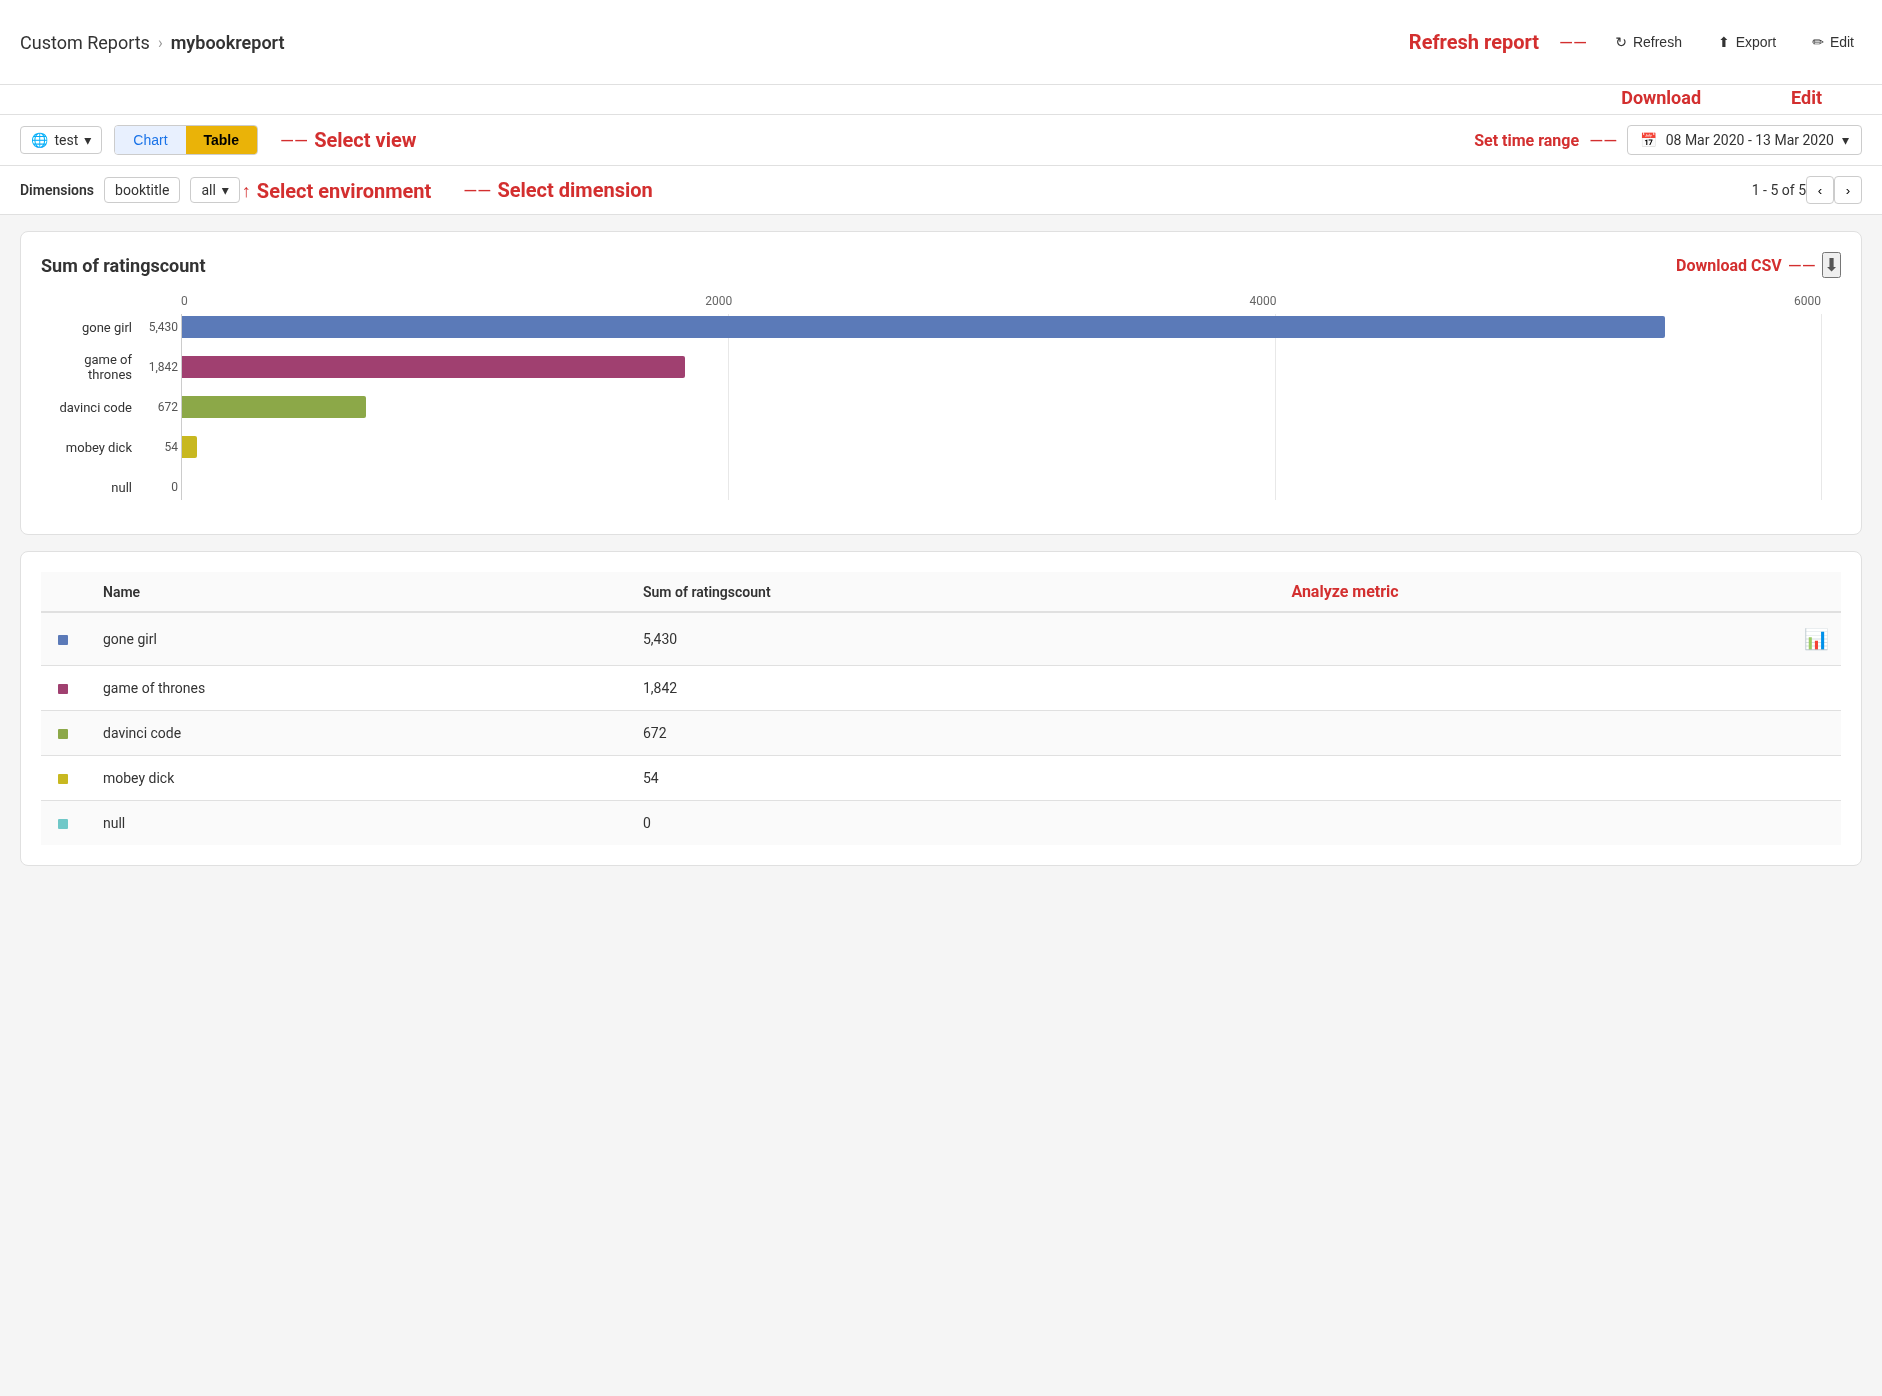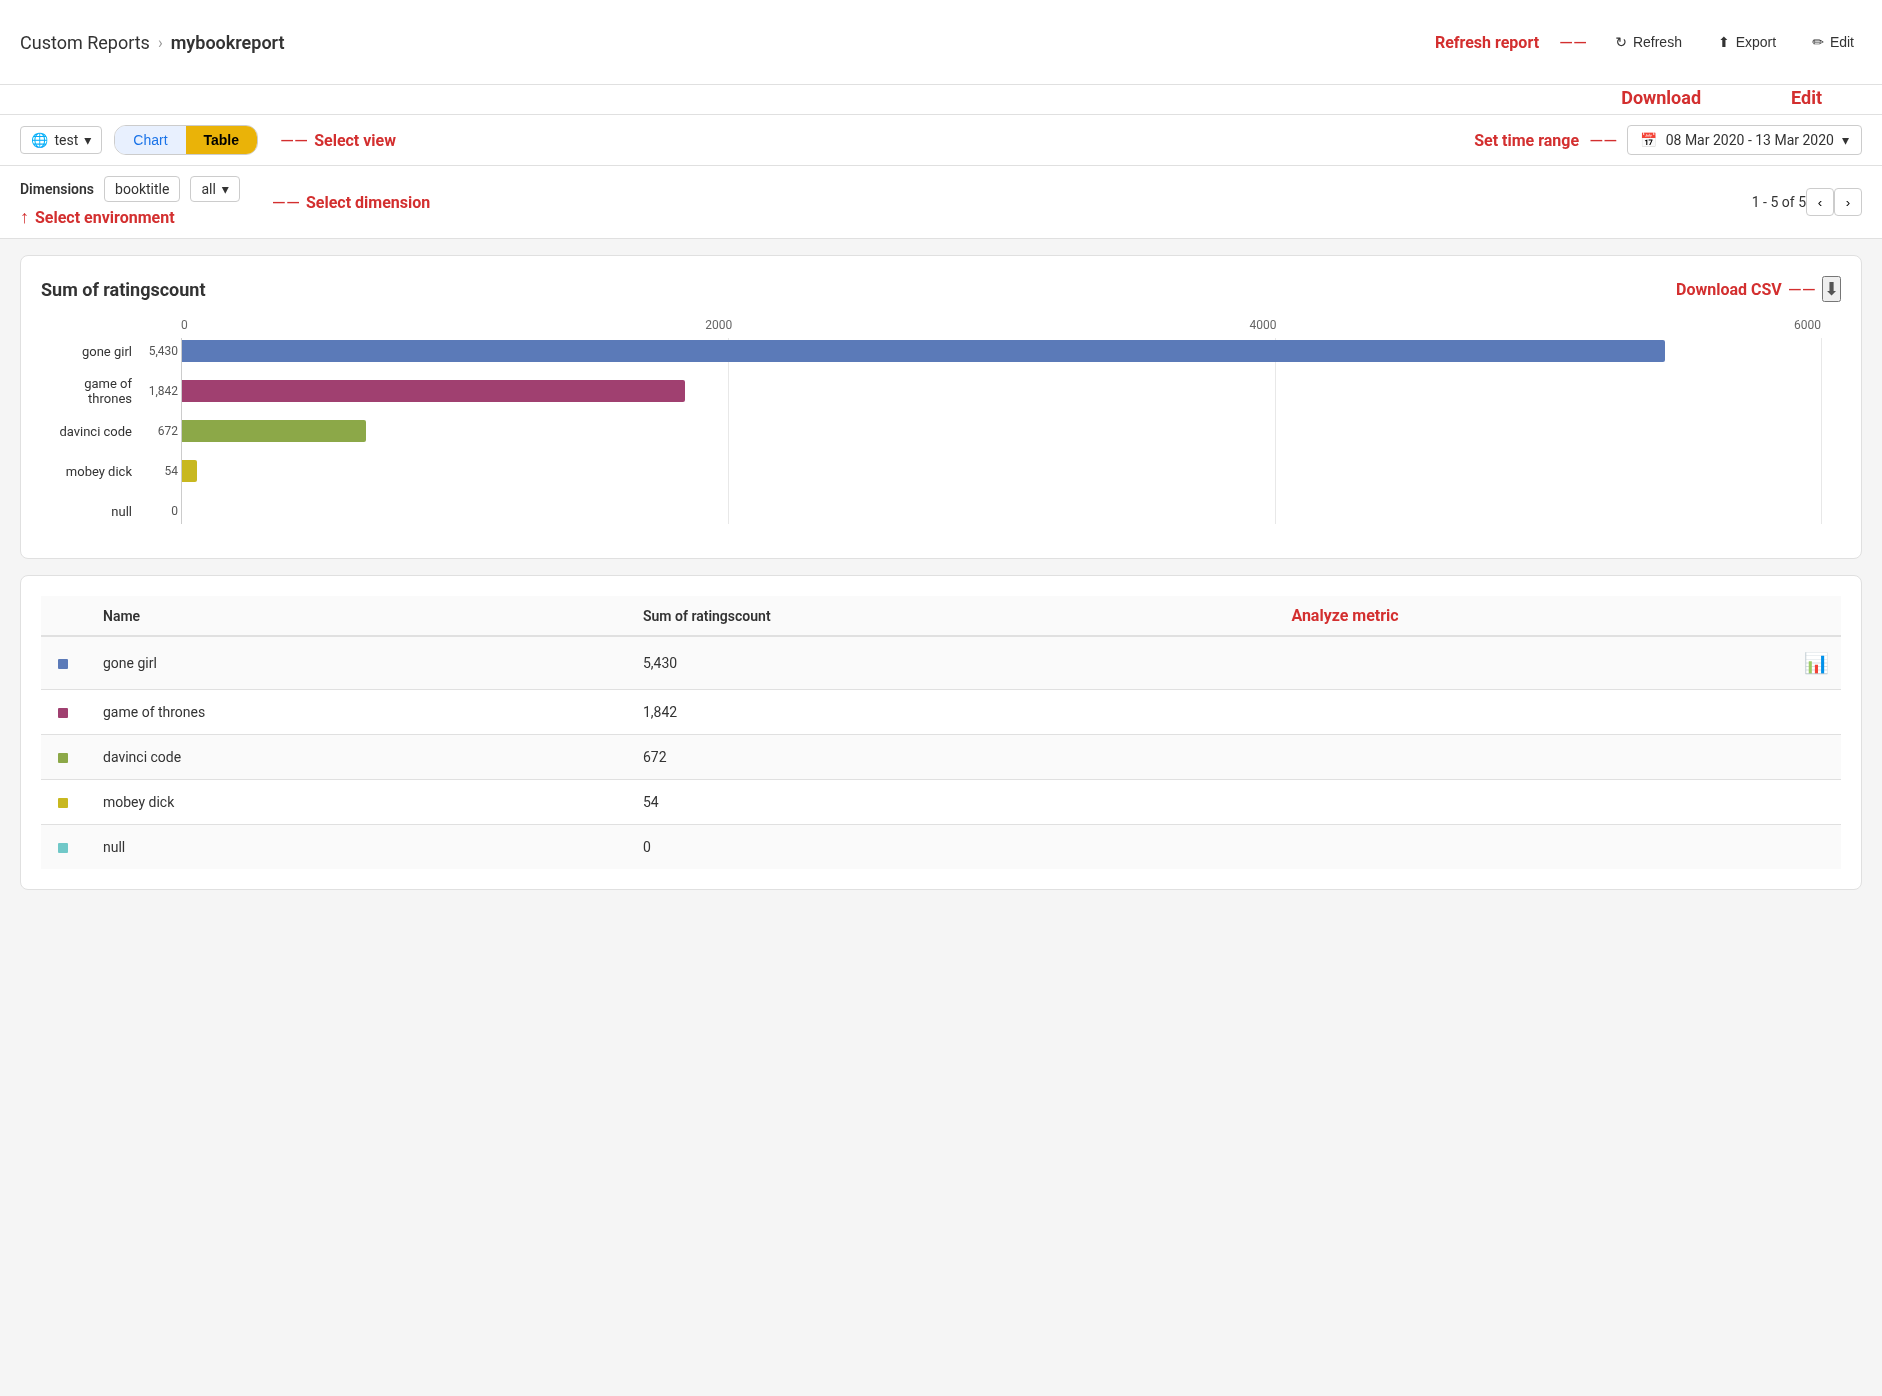--- a/index.html
+++ b/index.html
@@ -5,26 +5,26 @@
     * { box-sizing: border-box; margin: 0; padding: 0; }
     body { font-family: -apple-system, BlinkMacSystemFont, 'Segoe UI', Roboto, sans-serif; background: #f5f5f5; color: #333; font-size: 14px; }
 
     .header { display: flex; align-items: center; padding: 30px 20px; background: #fff; border-bottom: 1px solid #e0e0e0; }
     .breadcrumb { display: flex; align-items: center; gap: 8px; font-size: 18px; }
     .breadcrumb-root { color: #333; font-weight: 400; }
     .breadcrumb-sep { color: #999; font-size: 16px; }
     .breadcrumb-current { color: #333; font-weight: 600; }
     .header-actions { margin-left: auto; display: flex; align-items: center; gap: 20px; }
     .header-btn { display: flex; align-items: center; gap: 6px; cursor: pointer; color: #333; font-size: 14px; background: none; border: none; padding: 4px 8px; border-radius: 4px; }
-    .annotation-red { color: #d32f2f; font-weight: 700; font-size: 16px; }
+    .annotation-red { color: #d32f2f; font-weight: 700; font-size: 20px; }
     .annotation-arrow { color: #d32f2f; font-size: 18px; }
 
     .toolbar { display: flex; align-items: center; padding: 10px 20px; background: #fff; border-bottom: 1px solid #e0e0e0; gap: 12px; }
     .env-selector { display: flex; align-items: center; gap: 6px; border: 1px solid #ccc; border-radius: 4px; padding: 5px 10px; cursor: pointer; font-size: 14px; }
-    .view-tabs { display: flex; border: 1px solid #ccc; border-radius: 12px; overflow: hidden; }
+    .view-tabs { display: flex; border: 1px solid #ccc; border-radius: 4px; overflow: hidden; }
     .view-tab { padding: 6px 18px; cursor: pointer; font-size: 14px; background: #eab308; border: none; font-weight: bold; }
     .view-tab.active { background: #e8f0fe; color: #1a73e8; font-weight: 500; }
     .toolbar-annotation { display: flex; align-items: center; gap: 6px; margin-left: 10px; }
     .time-range-selector { margin-left: auto; display: flex; align-items: center; gap: 8px; border: 1px solid #ccc; border-radius: 4px; padding: 6px 12px; cursor: pointer; font-size: 14px; }
 
     .dimensions-bar { display: flex; align-items: center; padding: 10px 20px; background: #fff; border-bottom: 1px solid #e0e0e0; gap: 12px; }
     .dimensions-label { font-weight: 600; font-size: 14px; }
     .dim-chip { display: flex; align-items: center; gap: 6px; border: 1px solid #ccc; border-radius: 4px; padding: 4px 10px; font-size: 14px; cursor: pointer; }
     .pagination { margin-left: auto; display: flex; align-items: center; font-size: 14px; }
     .page-btn { border: 1px solid #ccc; background: #fff; border-radius: 4px; width: 28px; height: 28px; cursor: pointer; display: flex; align-items: center; justify-content: center; }
@@ -106,21 +106,21 @@
     <div class="time-range-selector">
       <span>📅</span>
       <span>08 Mar 2020 - 13 Mar 2020</span>
       <span>▾</span>
     </div>
   </div>
 </div>
 
 <div class="dimensions-bar">
 
-  <div style="display:flex; flex-direction:column; gap:2px;">
+  <div style="display:flex; flex-direction:row; gap:2px;">
     <div style="display:flex; align-items:center; gap:10px;">
       <span class="dimensions-label">Dimensions</span>
       <div class="dim-chip">
         <span>booktitle</span>
       </div>
       <div class="dim-chip">
         <span>all</span>
         <span>▾</span>
       </div>
     </div>

